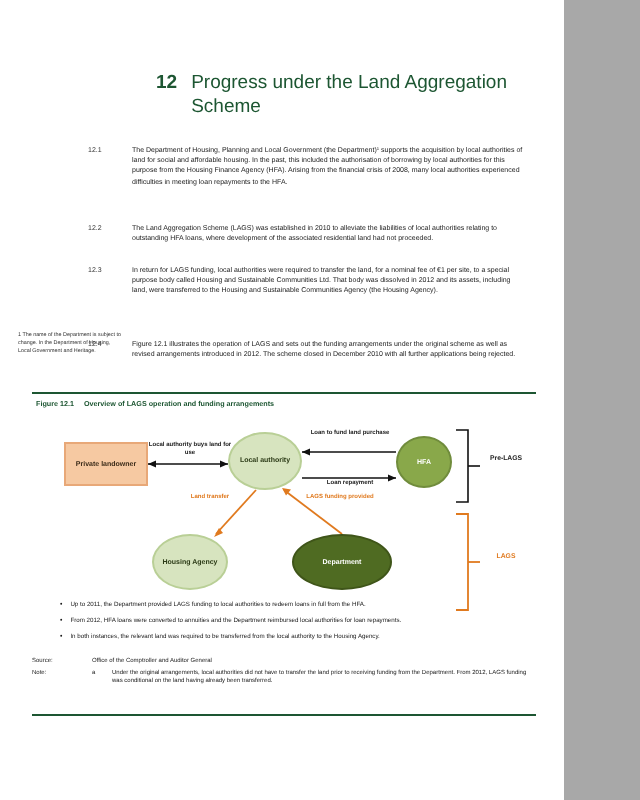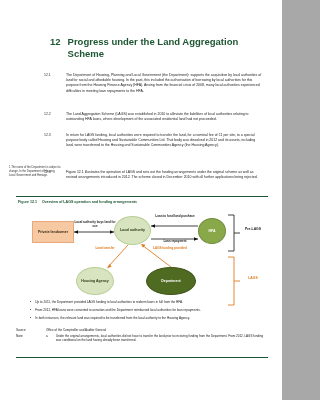--- a/index.html
+++ b/index.html
@@ -14,37 +14,37 @@
     background: #ffffff;
     overflow: hidden;
     font-family: "Liberation Sans", sans-serif;
     color: #1a1a1a;
     box-sizing: border-box;
   }
 
   
   .chapter-head {
     position: absolute;
-    left: 50px;
+    left: 78px;
     top: 36px;
     width: 200px;
     display: flex;
     gap: 7px;
     align-items: flex-start;
   }
   .chapter-num {
     font-size: 9.5px;
     font-weight: bold;
     color: #1d5632;
     line-height: 11.5px;
     flex: 0 0 auto;
   }
   .chapter-title {
     font-size: 9.5px;
-    font-weight: bold;
+    font-weight: normal;
     color: #1d5632;
     line-height: 11.5px;
   }
 
   
   .para {
     position: absolute;
     display: flex;
     gap: 6px;
     width: 218px;

